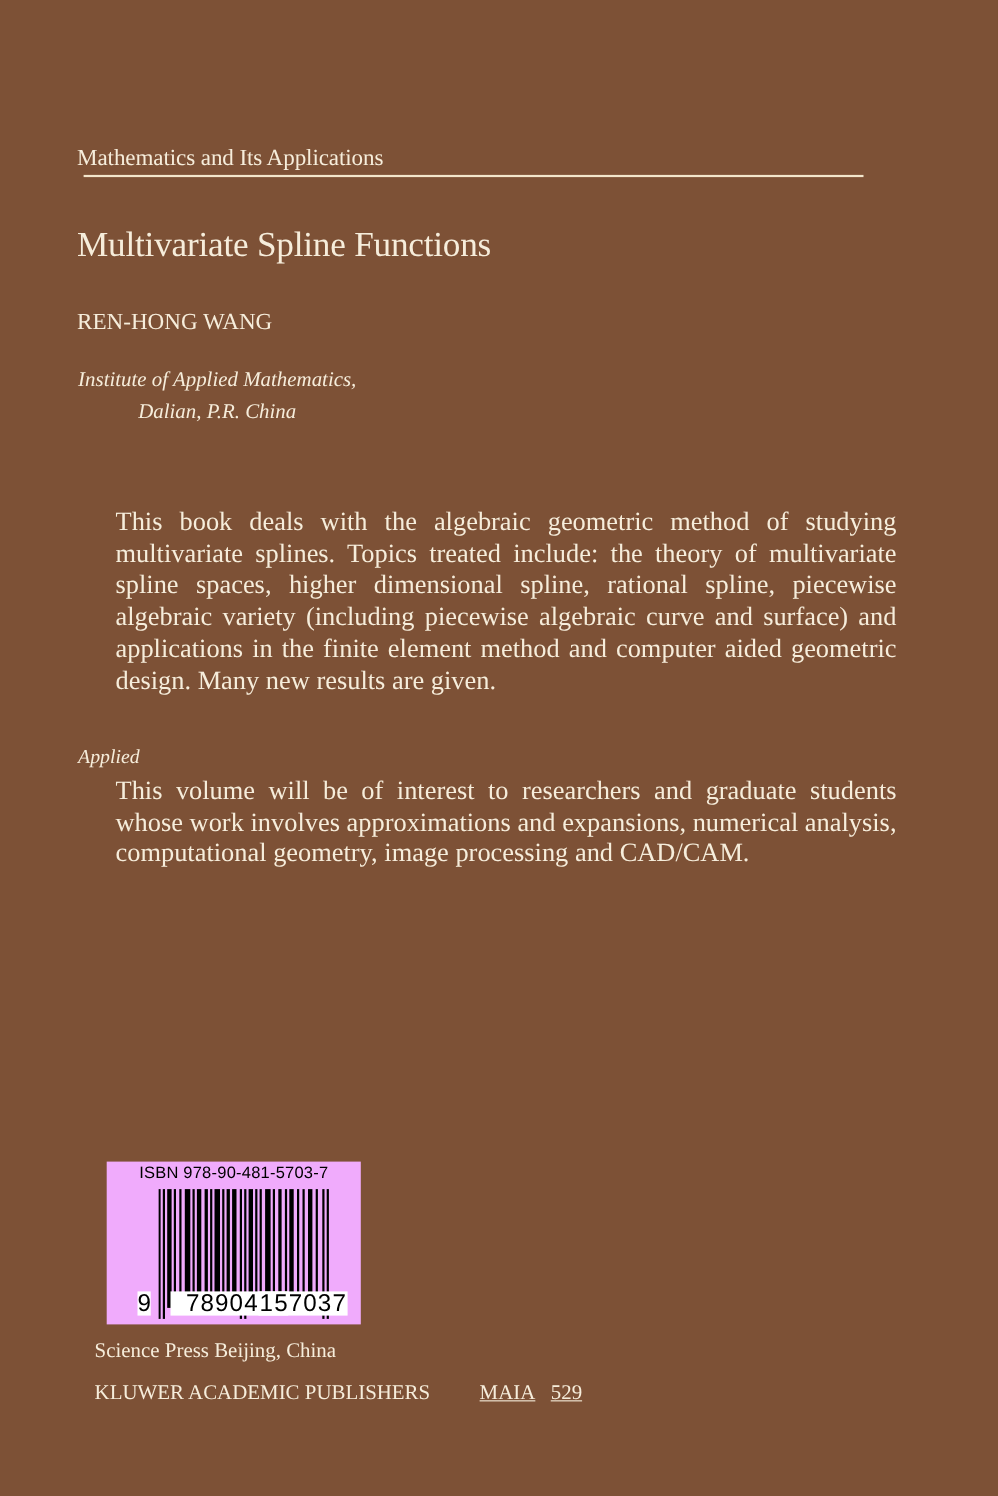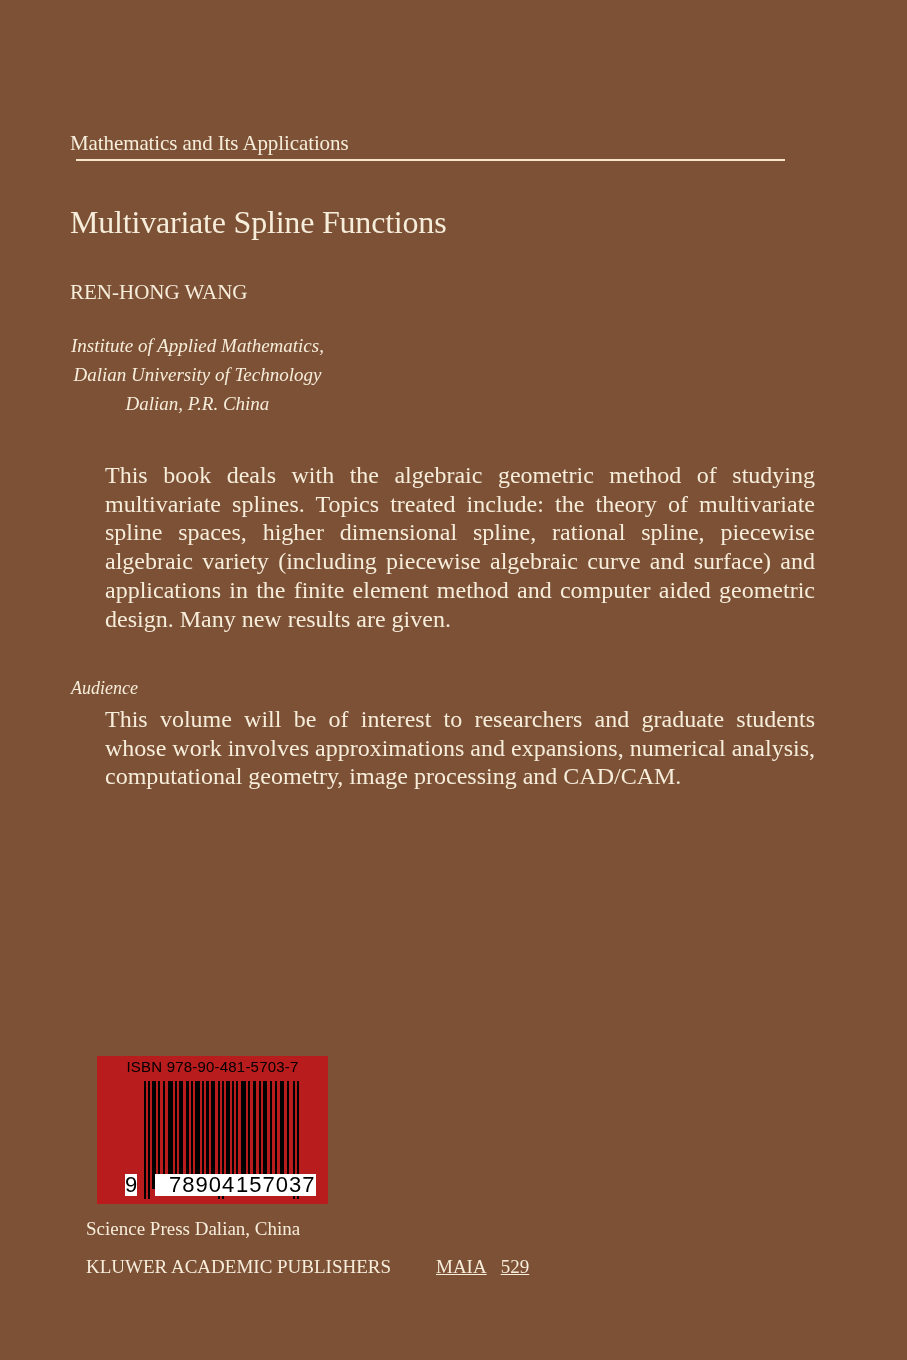--- a/index.html
+++ b/index.html
@@ -67,21 +67,21 @@
       font-size: 18px;
       font-style: italic;
       white-space: nowrap;
     }
     .para.aud { top: 705px; text-align-last: left; }
     .barcode-box {
       left: 97px;
       top: 1056px;
       width: 231px;
       height: 148px;
-      background: #b91c1c;
+      background: #f0abfc;
       color: #000;
     }
     .isbn-text {
       position: absolute;
       left: 0;
       width: 100%;
       top: 2px;
       text-align: center;
       font-family: "Liberation Sans", "DejaVu Sans", sans-serif;
       font-size: 15px;
@@ -135,27 +135,26 @@
 <div class="abs rule"></div>
 
 <div class="abs title">
   <div>Multivariate Spline Functions</div>
 </div>
 
 <div class="abs author">REN-HONG WANG</div>
 
 <div class="abs affil">
   <div>Institute of Applied Mathematics,</div>
-  <div>Dalian University of Technology</div>
   <div>Dalian, P.R. China</div>
 </div>
 
 <div class="abs para desc">This book deals with the algebraic geometric method of studying multivariate splines. Topics treated include: the theory of multivariate spline spaces, higher dimensional spline, rational spline, piecewise algebraic variety (including piecewise algebraic curve and surface) and applications in the finite element method and computer aided geometric design. Many new results are given.</div>
 
-<div class="abs audience-label">Audience</div>
+<div class="abs audience-label">Applied</div>
 <div class="abs para aud">This volume will be of interest to researchers and graduate students whose work involves approximations and expansions, numerical analysis, computational geometry, image processing and CAD/CAM.</div>
 
 <div class="abs barcode-box">
   <div class="isbn-text">ISBN 978-90-481-5703-7</div>
   <div class="bars">
     <svg width="157" height="118" viewBox="0 0 157 118" xmlns="http://www.w3.org/2000/svg">
       <g fill="#000">
 
         <rect x="0" y="0" width="2" height="118"></rect>
         <rect x="4" y="0" width="2" height="118"></rect>
@@ -194,17 +193,17 @@
       </g>
     </svg>
   </div>
   <div class="ean-digits">
     <span class="ean-first">9</span>
     <span class="ean-g1">789048</span>
     <span class="ean-g2">157037</span>
   </div>
 </div>
 
-<div class="abs publisher1">Science Press Dalian, China</div>
+<div class="abs publisher1">Science Press Beijing, China</div>
 <div class="abs publisher2">KLUWER ACADEMIC PUBLISHERS</div>
 <div class="abs series-code">
   <span>MAIA</span><span>529</span>
 </div>
 
 </body></html>

